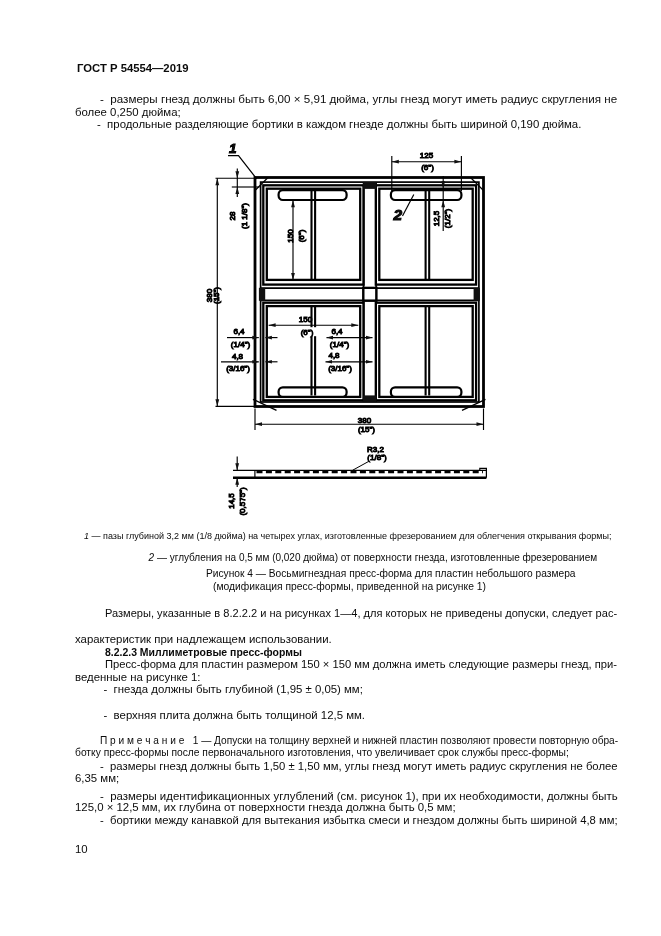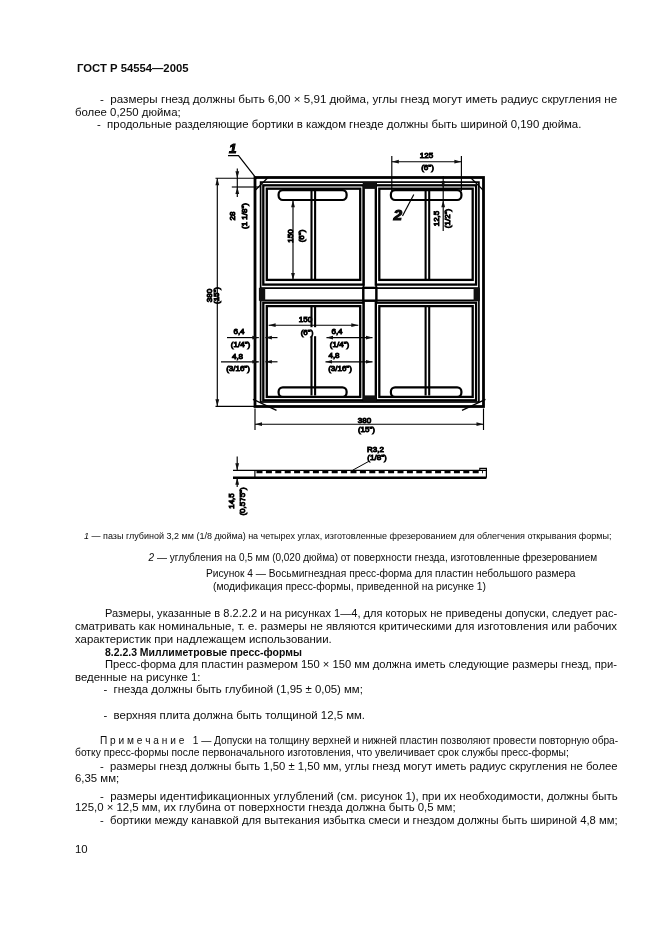--- a/index.html
+++ b/index.html
@@ -9,21 +9,21 @@
   .b{font-size:11.4px;}
   .n{font-size:10.2px;}
   .f{font-size:9px;}
   svg{position:absolute;left:0;top:0;}
   svg text{font-family:"Liberation Sans",sans-serif;fill:#111;}
 </style>
 </head>
 <body>
 <div id="page">
 
-  <div class="t" style="left:77px;top:61.8px;font-size:11.3px;font-weight:bold;">ГОСТ Р 54554—2005</div>
+  <div class="t" style="left:77px;top:61.8px;font-size:11.3px;font-weight:bold;">ГОСТ Р 54554—2019</div>
 
   <div class="t b" style="left:99.5px;top:93.2px;transform:scaleX(1.0195);">-&nbsp; размеры гнезд должны быть 6,00 × 5,91 дюйма, углы гнезд могут иметь радиус скругления не</div>
 
   <div class="t b" style="left:75px;top:105.7px;">более 0,250 дюйма;</div>
 
   <div class="t b" style="left:97px;top:118.2px;">-&nbsp; продольные разделяющие бортики в каждом гнезде должны быть шириной 0,190 дюйма.</div>
 
   <svg width="661" height="936" viewBox="0 0 661 936">
     <g stroke="#000" fill="none" stroke-linecap="butt">
 
@@ -224,21 +224,20 @@
 
   <div class="t f" style="left:84px;top:531.4px;"><i>1</i> — пазы глубиной 3,2 мм (1/8 дюйма) на четырех углах, изготовленные фрезерованием для облегчения открывания формы;</div>
 
   <div class="t" style="left:148.6px;top:544.1px;font-size:10px;margin-top:8px;"><i>2</i> — углубления на 0,5 мм (0,020 дюйма) от поверхности гнезда, изготовленные фрезерованием</div>
 
   <div class="t n" style="left:180px;top:568.3px;margin-left:26px;">Рисунок 4 — Восьмигнездная пресс-форма для пластин небольшого размера</div>
 
   <div class="t" style="left:213px;top:581.1px;font-size:10.3px;">(модификация пресс-формы, приведенной на рисунке 1)</div>
 
   <div class="t b" style="left:105px;top:607.2px;transform:scaleX(0.9708);">Размеры, указанные в 8.2.2.2 и на рисунках 1—4, для которых не приведены допуски, следует рас-</div>
-  <div class="t b" style="left:75px;top:620px;transform:scaleX(0.9994);">сматривать как номинальные, т. е. размеры не являются критическими для изготовления или рабочих</div>
   <div class="t b" style="left:75px;top:632.7px;">характеристик при надлежащем использовании.</div>
 
   <div class="t b" style="left:105px;top:645.5px;font-weight:bold;transform:scaleX(0.9176);">8.2.2.3 Миллиметровые пресс-формы</div>
 
   <div class="t b" style="left:105px;top:658px;transform:scaleX(0.9827);">Пресс-форма для пластин размером 150 × 150 мм должна иметь следующие размеры гнезд, при-</div>
   <div class="t b" style="left:75px;top:670.5px;">веденные на рисунке 1:</div>
 
   <div class="t b" style="left:103.5px;top:683.2px;text-align:center;">-&nbsp; гнезда должны быть глубиной (1,95 ± 0,05) мм;</div>
 
 

